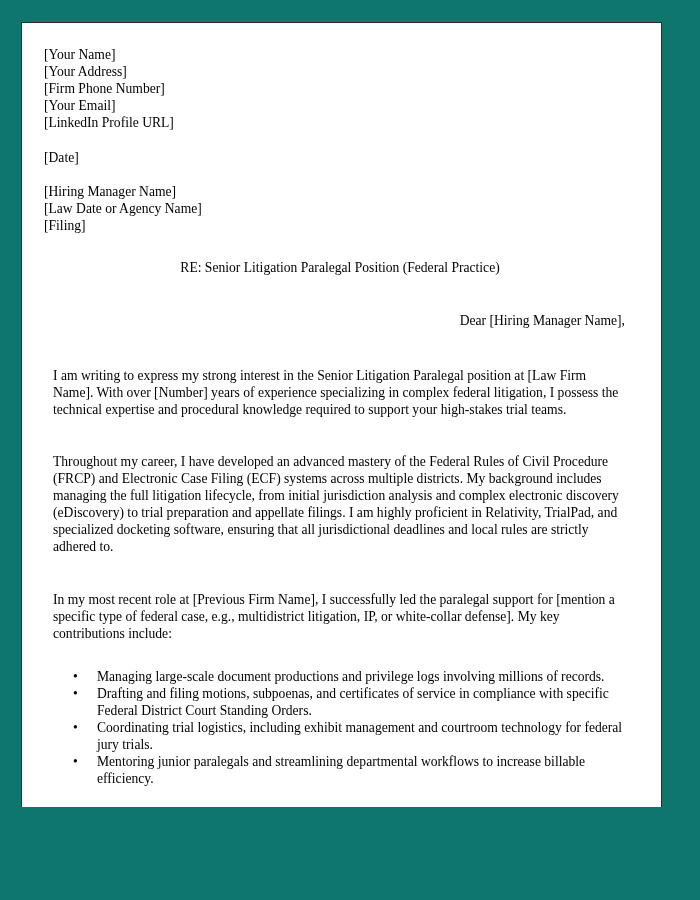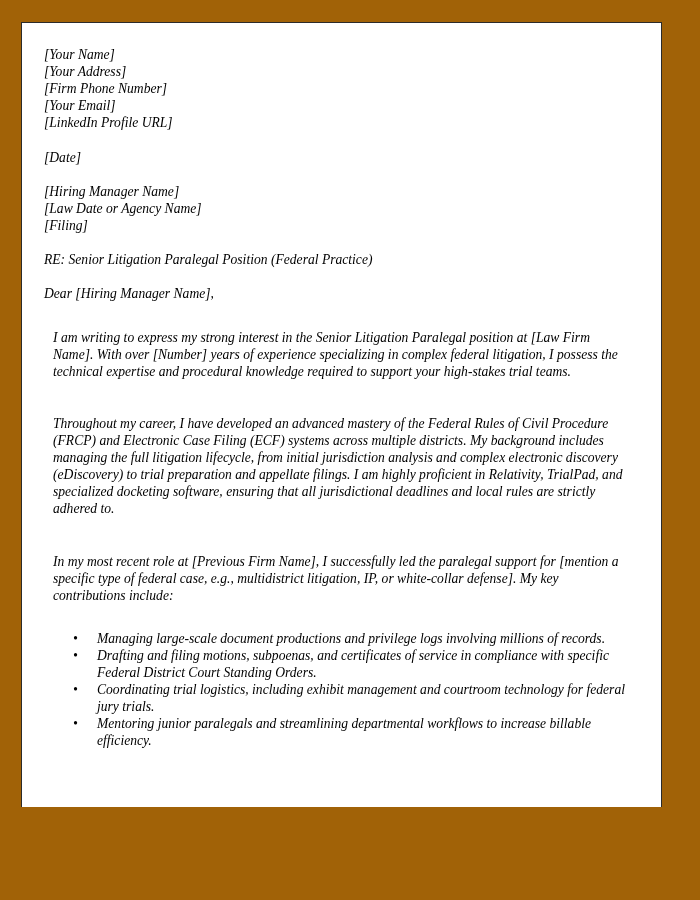--- a/index.html
+++ b/index.html
@@ -12,22 +12,21 @@
     width: 700px;
     height: 900px;
     overflow: hidden;
     font-family: "Liberation Serif", "DejaVu Serif", serif;
     -webkit-font-smoothing: antialiased;
   }
   .page-canvas {
     position: relative;
     width: 700px;
     height: 900px;
-    background: #a16207;
-    font-style: italic;
+    background: #0f766e;
   }
   
   .page-sheet {
     position: absolute;
     left: 21px;
     top: 22px;
     width: 641px;
     height: 785px;
     box-sizing: border-box;
     border-left: 1.5px solid #2b2b2b;
@@ -57,27 +56,29 @@
   .spacer-line {
     display: block;
     height: 17.1px;
   }
   .para {
     margin: 9px;
     padding: 0;
     width: 573px;
   }
   .salutation {
-    margin: 0;
+    margin: 11px;
     padding: 0;
+    text-align: right;
   }
   .re-line {
-    margin: 0;
+    margin: 8px;
     padding: 0;
     white-space: pre;
+    text-align: center;
   }
   ul.bullets {
     margin: 0;
     padding: 0 0 0 41px;
     list-style: none;
     width: 590px;
   }
   ul.bullets > li {
     position: relative;
     padding-left: 12px;

